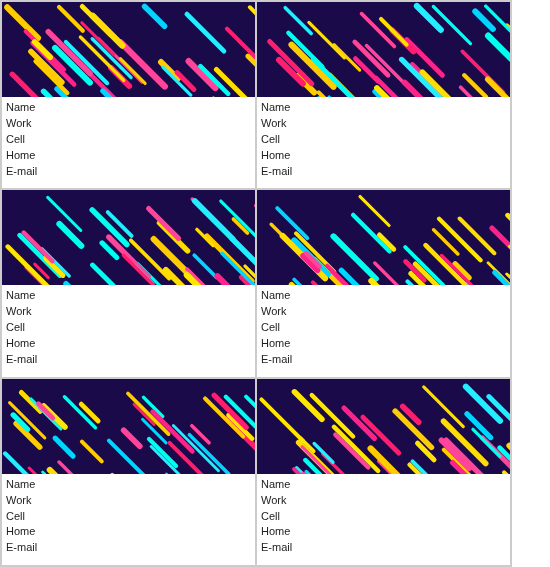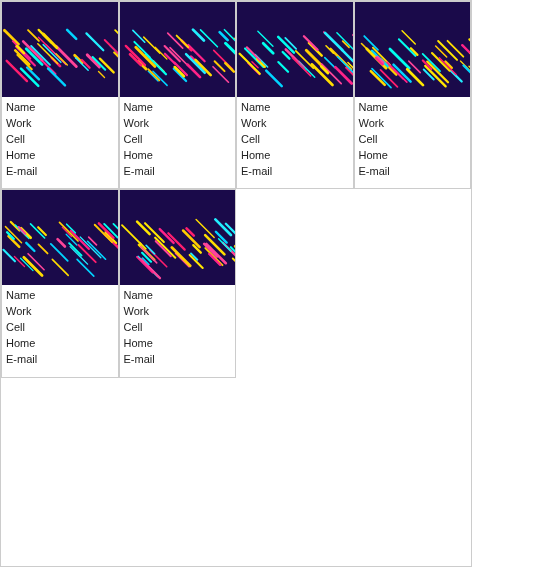--- a/index.html
+++ b/index.html
@@ -6,23 +6,23 @@
     body {
       width: 550px;
       height: 567px;
       background: #fff;
       font-family: Arial, sans-serif;
       font-size: 11px;
       overflow: hidden;
     }
     .grid {
       display: grid;
-      grid-template-columns: 1fr 1fr 1fr 1fr;
+      grid-template-columns: 1fr 1fr;
       grid-template-rows: repeat(3, 1fr);
-      width: 472px;
+      width: 512px;
       height: 567px;
       border: 1px solid #ccc;
     }
     .card {
       border: 0.5px solid #ccc;
       display: flex;
       flex-direction: column;
     }
     .card-image {
       width: 100%;

